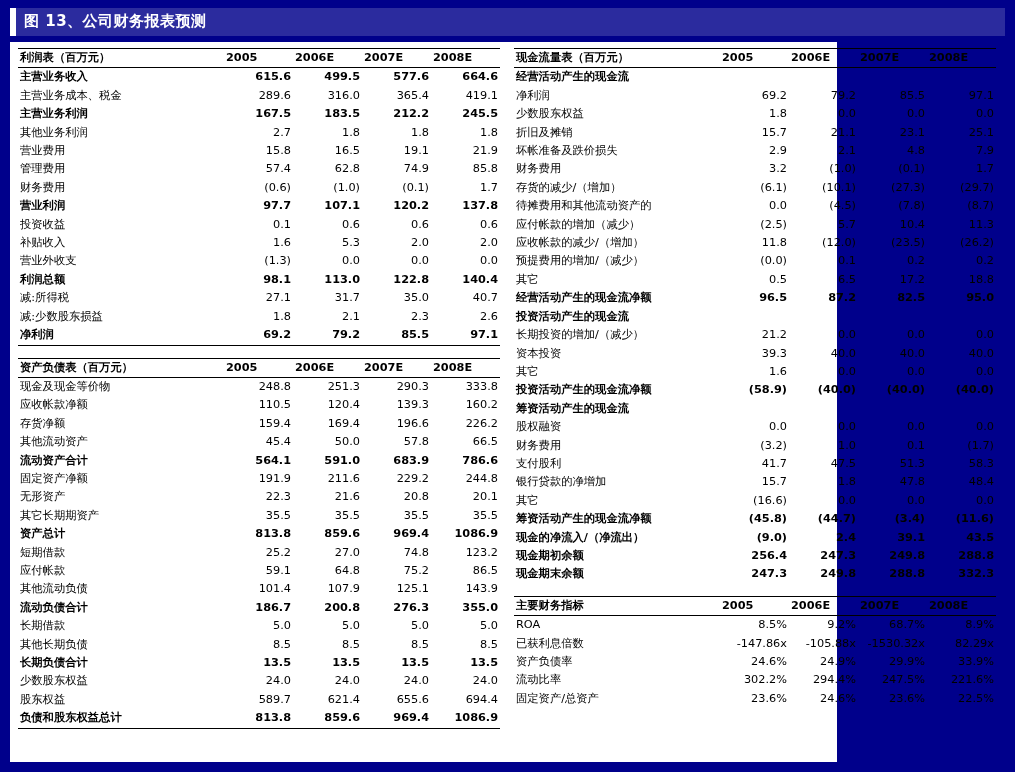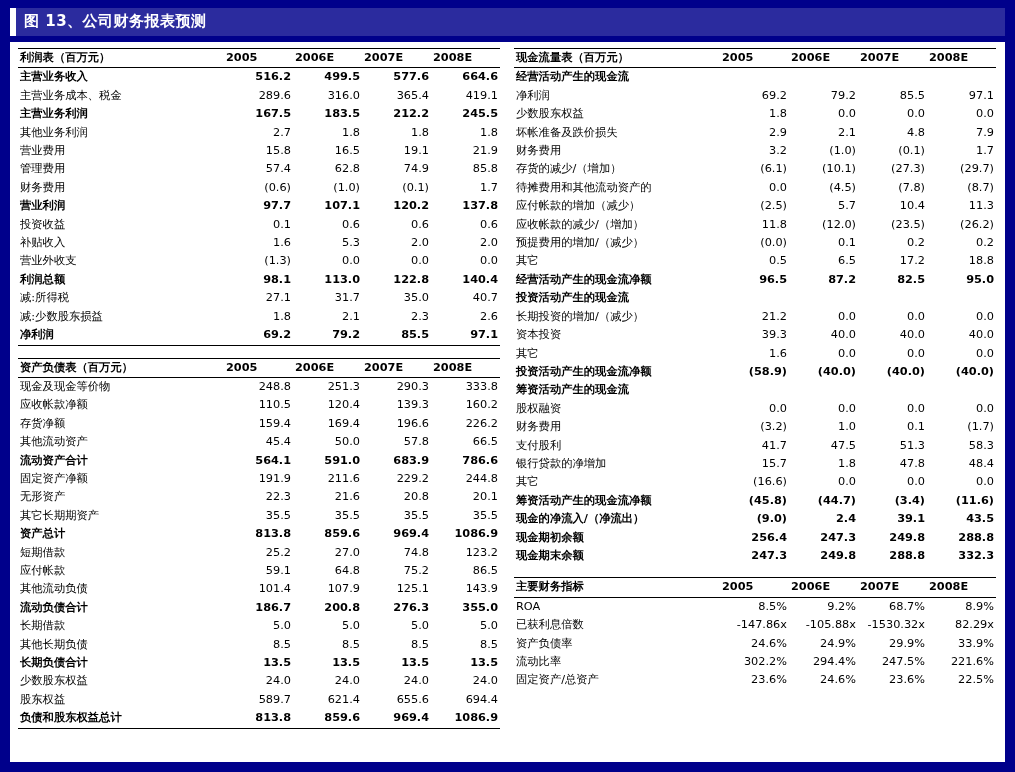--- a/index.html
+++ b/index.html
@@ -27,21 +27,21 @@
     color: #FFFFFF;
     font-size: 15px;
     font-weight: bold;
     padding: 4px 12px 5px 8px;
     margin-bottom: 6px;
     letter-spacing: 0.5px;
   }
   .title-bar .num { font-size: 15px; }
   .content {
     background: #FFFFFF;
-    width: 995px;
+    width: 827px;
     height: 720px;
     box-sizing: border-box;
     padding: 6px 8px 4px 8px;
     display: flex;
     gap: 14px;
   }
   .col {
     width: 482px;
     flex: 0 0 482px;
   }
@@ -98,21 +98,21 @@
         <tbody>
             <tr class="hdr">
               <td class="lbl">利润表（百万元）</td>
               <td class="num">2005</td>
               <td class="num">2006E</td>
               <td class="num">2007E</td>
               <td class="num">2008E</td>
             </tr>
             <tr class="bold">
               <td class="lbl">主营业务收入</td>
-              <td class="num">516.2</td>
+              <td class="num">615.6</td>
               <td class="num">499.5</td>
               <td class="num">577.6</td>
               <td class="num">664.6</td>
             </tr>
             <tr class="">
               <td class="lbl">主营业务成本、税金</td>
               <td class="num">289.6</td>
               <td class="num">316.0</td>
               <td class="num">365.4</td>
               <td class="num">419.1</td>
@@ -396,20 +396,27 @@
               <td class="num">97.1</td>
             </tr>
             <tr class="">
               <td class="lbl">少数股东权益</td>
               <td class="num">1.8</td>
               <td class="num">0.0</td>
               <td class="num">0.0</td>
               <td class="num">0.0</td>
             </tr>
             <tr class="">
+              <td class="lbl">折旧及摊销</td>
+              <td class="num">15.7</td>
+              <td class="num">21.1</td>
+              <td class="num">23.1</td>
+              <td class="num">25.1</td>
+            </tr>
+            <tr class="">
               <td class="lbl">坏帐准备及跌价损失</td>
               <td class="num">2.9</td>
               <td class="num">2.1</td>
               <td class="num">4.8</td>
               <td class="num">7.9</td>
             </tr>
             <tr class="">
               <td class="lbl">财务费用</td>
               <td class="num">3.2</td>
               <td class="num">(1.0)</td>

